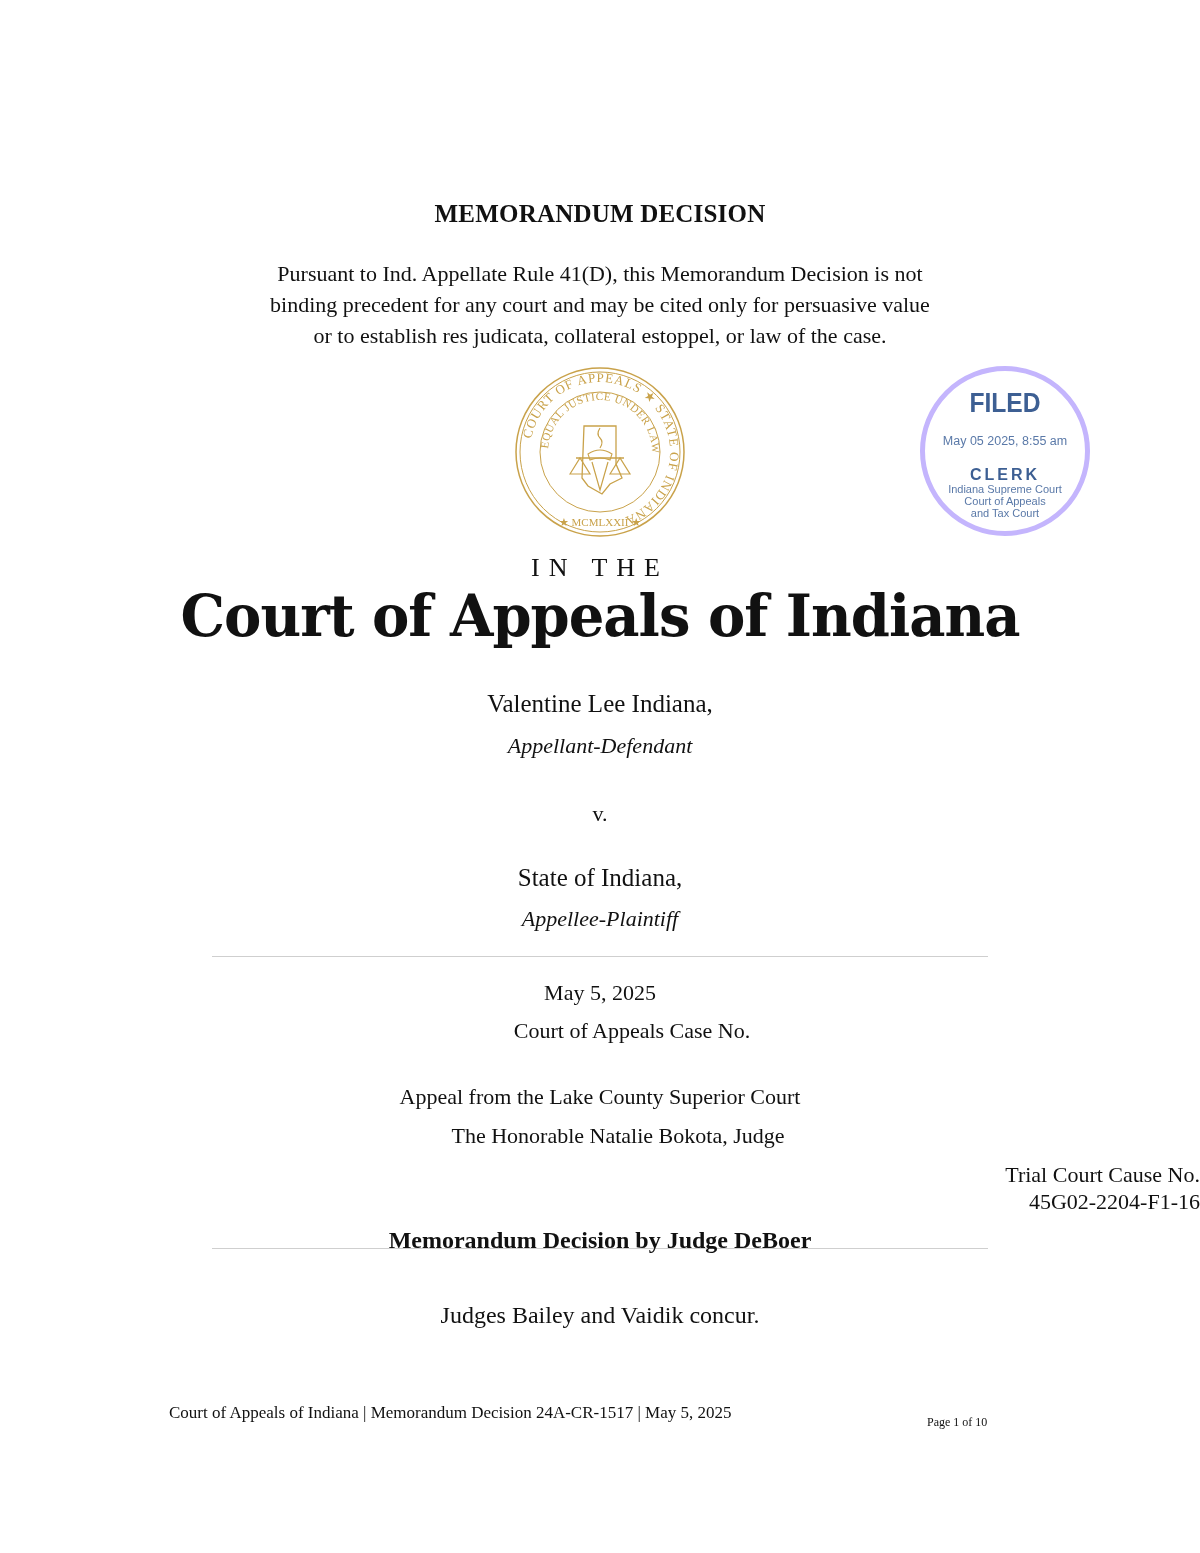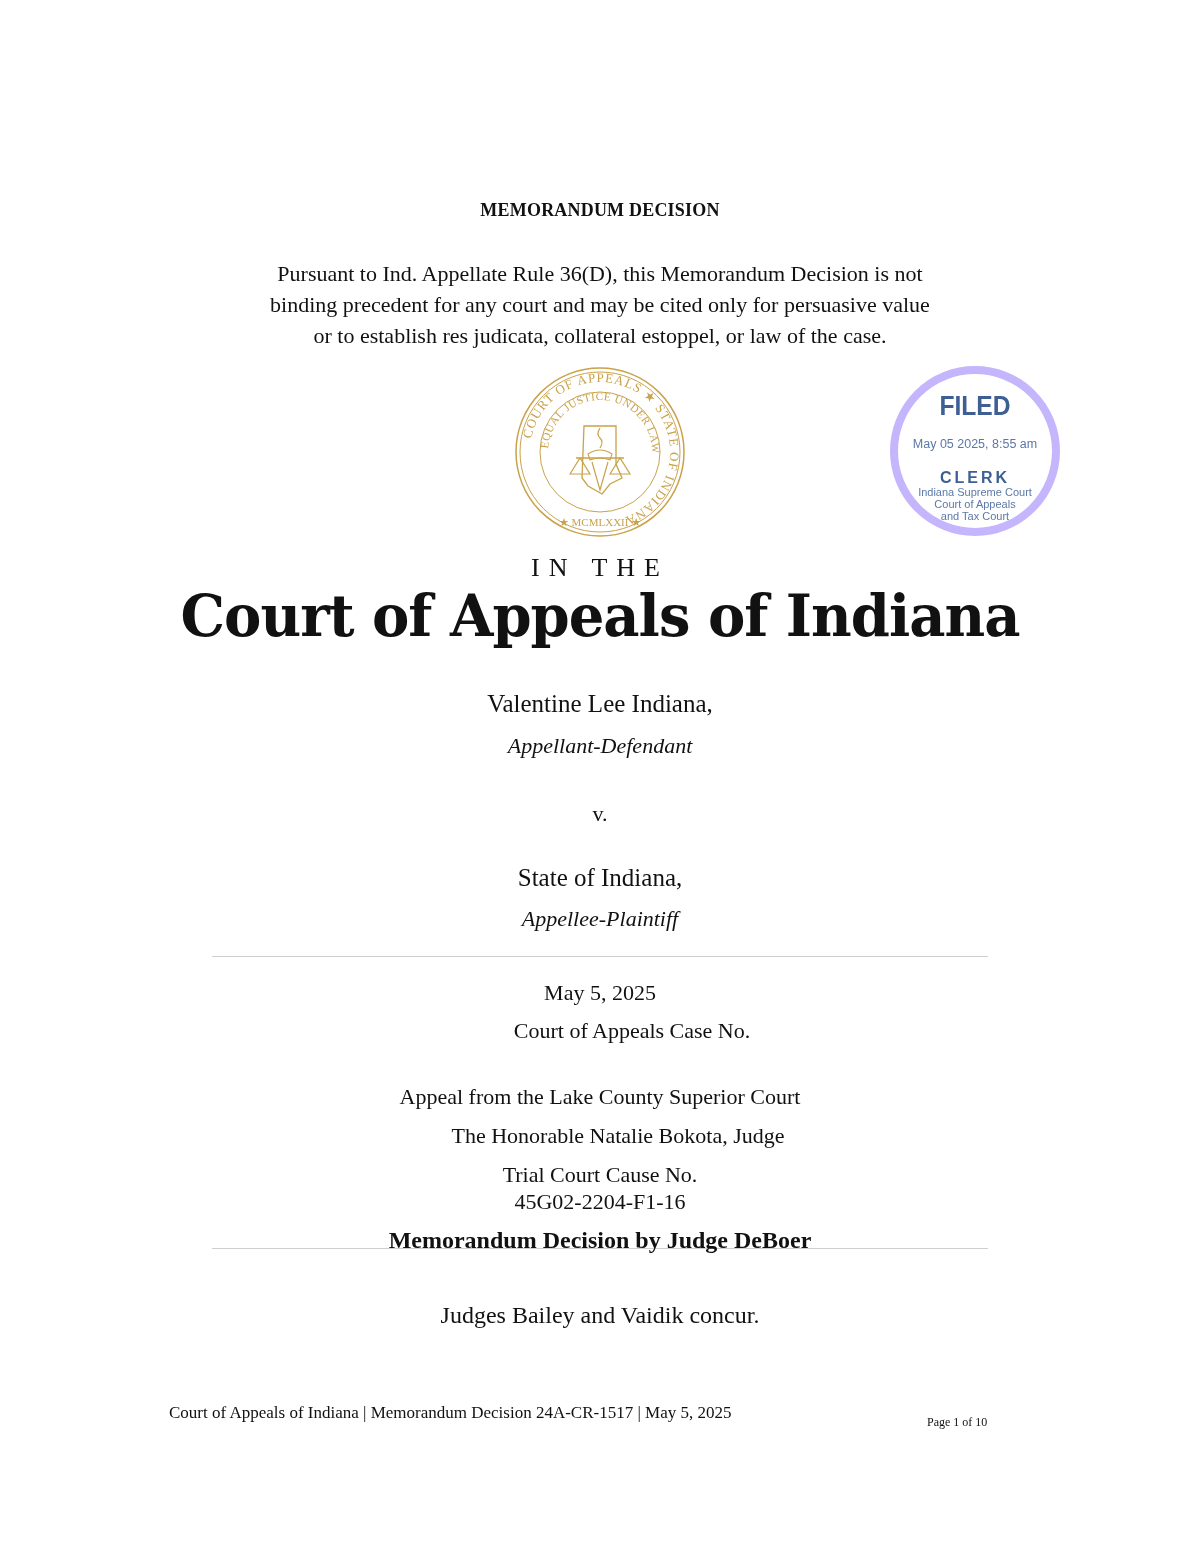--- a/index.html
+++ b/index.html
@@ -1,22 +1,22 @@
 <!DOCTYPE html>
 <html><head>
 <meta charset="utf-8">
 <style>
   html, body { margin: 0; padding: 0; background: #ffffff; }
   body { width: 1200px; height: 1553px; position: relative; overflow: hidden; font-family: "Liberation Serif", "DejaVu Serif", serif; color: #111; }
   .abs { position: absolute; }
   .center { left: 0; width: 1200px; text-align: center; }
-  #doc-title { top: 200px; font-size: 18px; font-weight: bold; letter-spacing: 0.2px; }
+  #doc-title { top: 200px; font-size: 25px; font-weight: bold; letter-spacing: 0.2px; }
   #disclaimer { top: 258px; font-size: 22px; line-height: 31px; }
   #seal { left: 514px; top: 366px; width: 172px; height: 172px; }
-  #stamp { left: 890px; top: 366px; width: 170px; height: 170px; border: 8px solid #c4b5fd; border-radius: 50%; box-sizing: border-box; font-family: "Liberation Sans", "DejaVu Sans", sans-serif; color: #3d5f93; text-align: center; }
+  #stamp { left: 920px; top: 366px; width: 170px; height: 170px; border: 5px solid #c4b5fd; border-radius: 50%; box-sizing: border-box; font-family: "Liberation Sans", "DejaVu Sans", sans-serif; color: #3d5f93; text-align: center; }
   #stamp .filed { position: absolute; top: 16px; left: 0; width: 100%; font-size: 28px; font-weight: bold; transform: scaleX(0.88); }
   #stamp .ts { position: absolute; top: 63px; left: 0; width: 100%; font-size: 12.5px; color: #5a79a8; }
   #stamp .clerk { position: absolute; top: 95px; left: 0; width: 100%; font-size: 16px; letter-spacing: 3px; font-weight: bold; color: #3d5f93; }
   #stamp .org { position: absolute; top: 112px; left: 0; width: 100%; font-size: 11px; line-height: 12px; color: #5a79a8; }
   #in-the { top: 553px; font-size: 26px; letter-spacing: 9px; }
   #court-name { top: 582px; font-size: 56px; font-weight: bold; font-family: "DejaVu Serif", "Liberation Serif", serif; letter-spacing: -1px; transform: scaleY(1.05); }
   .party { font-size: 25px; }
   .role { font-size: 22px; font-style: italic; }
   #appellant { top: 690px; }
   #appellant-role { top: 733px; }
@@ -24,33 +24,33 @@
   #appellee { top: 864px; }
   #appellee-role { top: 906px; }
   .rule { left: 212px; width: 776px; height: 0; border-top: 1px solid #cfcfcf; }
   #rule1 { top: 956px; }
   #rule2 { top: 1248px; }
   .info { font-size: 22px; line-height: 27px; }
   #date { top: 979px; }
   #case-no { top: 1017px; padding-left: 32px; }
   #appeal-from { top: 1083px; }
   #judge { top: 1122px; margin-left: 18px; }
-  #cause-no { top: 1161px; }
+  #cause-no { top: 1161px; text-align: right; }
   #opinion-by { top: 1227px; font-size: 24px; font-weight: bold; text-align: center; }
   #concur { top: 1302px; font-size: 24px; font-family: Liberation Serif, serif; }
   #footer-left { left: 169px; top: 1403px; font-size: 17px; }
   #footer-right { left: 927px; top: 1403px; font-size: 12px; margin-top: 12px; }
 </style>
 </head>
 <body>
 
 <div id="doc-title" class="abs center">MEMORANDUM DECISION</div>
 
 <div id="disclaimer" class="abs center">
-  <div>Pursuant to Ind. Appellate Rule 36(D), this Memorandum Decision is not</div>
+  <div>Pursuant to Ind. Appellate Rule 41(D), this Memorandum Decision is not</div>
   <div>binding precedent for any court and may be cited only for persuasive value</div>
   <div>or to establish res judicata, collateral estoppel, or law of the case.</div>
 </div>
 
 <div id="seal" class="abs">
   <svg width="172" height="172" viewBox="0 0 172 172">
     <defs>
       <path id="outerArc" d="M 86,86 m -70,0 a 70,70 0 1,1 140,0 a 70,70 0 1,1 -140,0"></path>
       <path id="innerArc" d="M 86,86 m -52,0 a 52,52 0 1,1 104,0"></path>
       <path id="bottomArc" d="M 40,120 a 55,55 0 0,0 92,0"></path>

